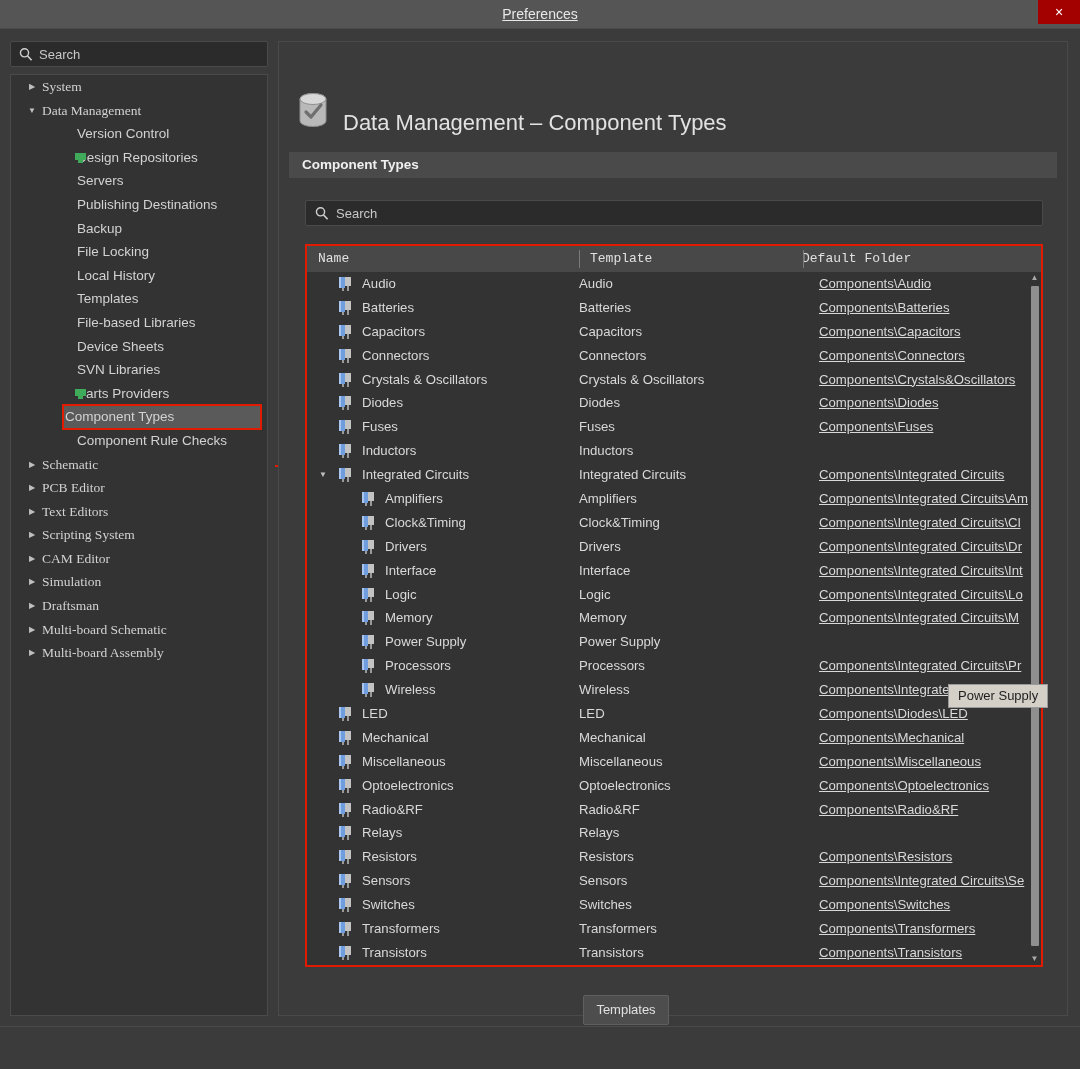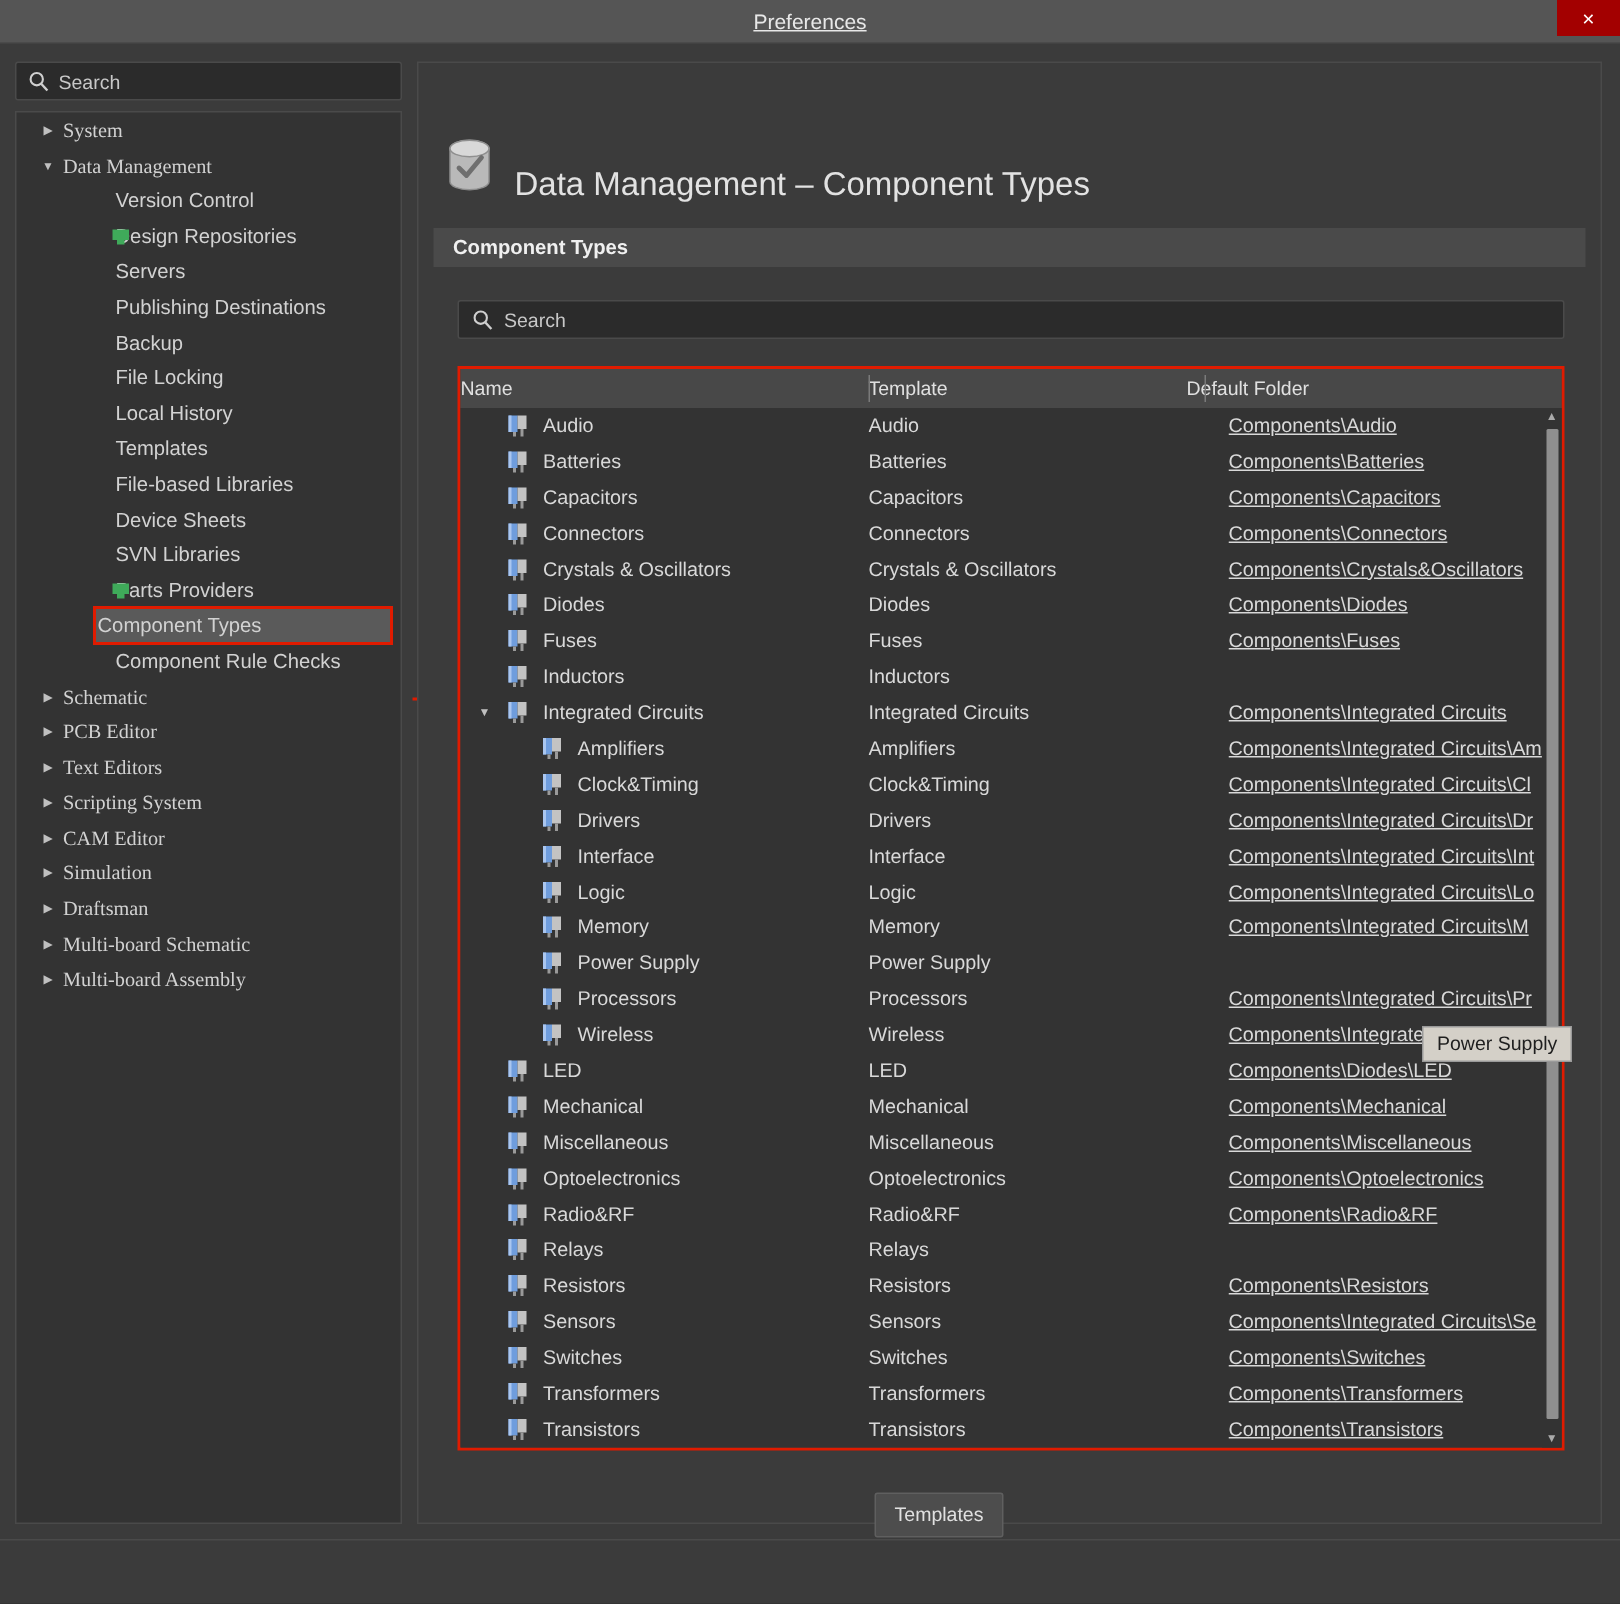--- a/index.html
+++ b/index.html
@@ -139,21 +139,21 @@
   .grid-wrap {
     position: absolute; left: 26px; top: 202px; width: 738px; height: 723px;
     border: 2px solid #e01b00;
   }
   .grid-header {
     position: absolute; left: 0; top: 0; width: 734px; height: 26px;
     background: #484848;
   }
   .hdr-cell {
     position: absolute; top: 0; height: 26px; line-height: 26px;
-    color: #e0e0e0; font-size: 13px; 
+    color: #e0e0e0; font-size: 13px; padding-left: 11px; font-family: Liberation Mono, monospace;
   }
   .hdr-sep {
     position: absolute; top: 4px; width: 1px; height: 18px; background: #7a7a7a;
   }
   .grid-body {
     position: absolute; left: 0; top: 26px; width: 734px; height: 693px;
     background: #333333; overflow: hidden;
   }
   .grid-row {
     position: relative; height: 23.9px;

